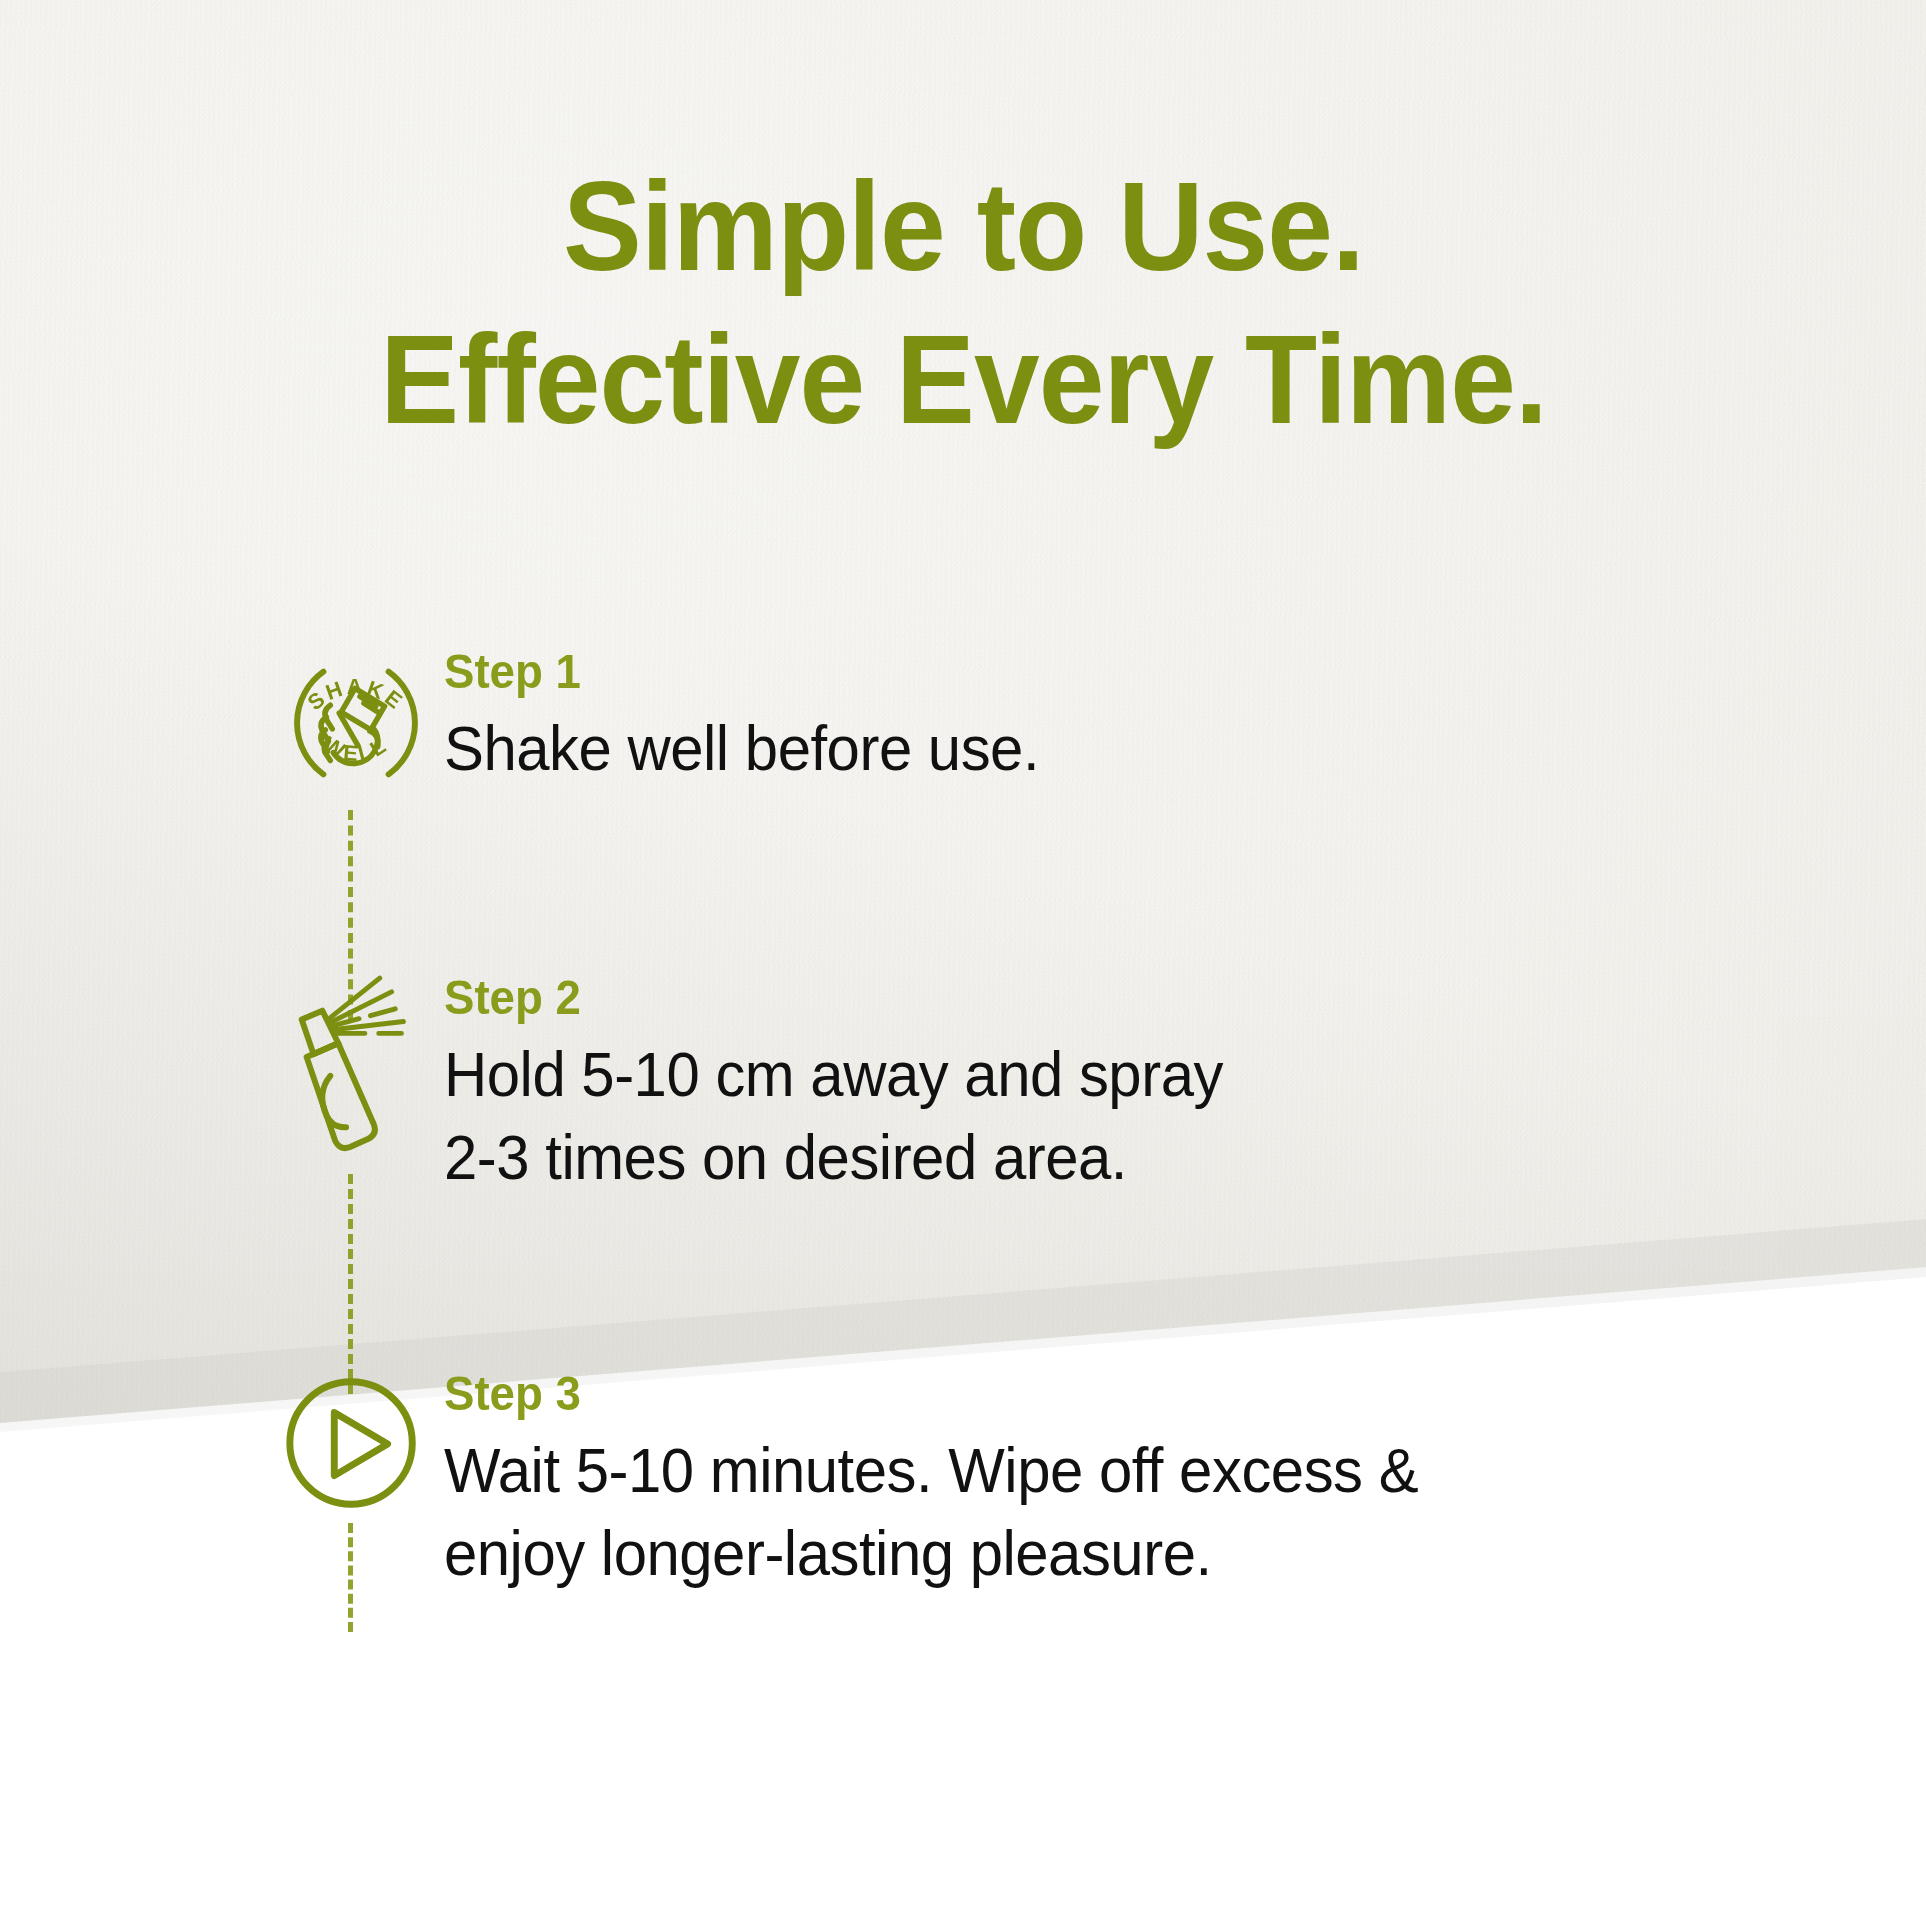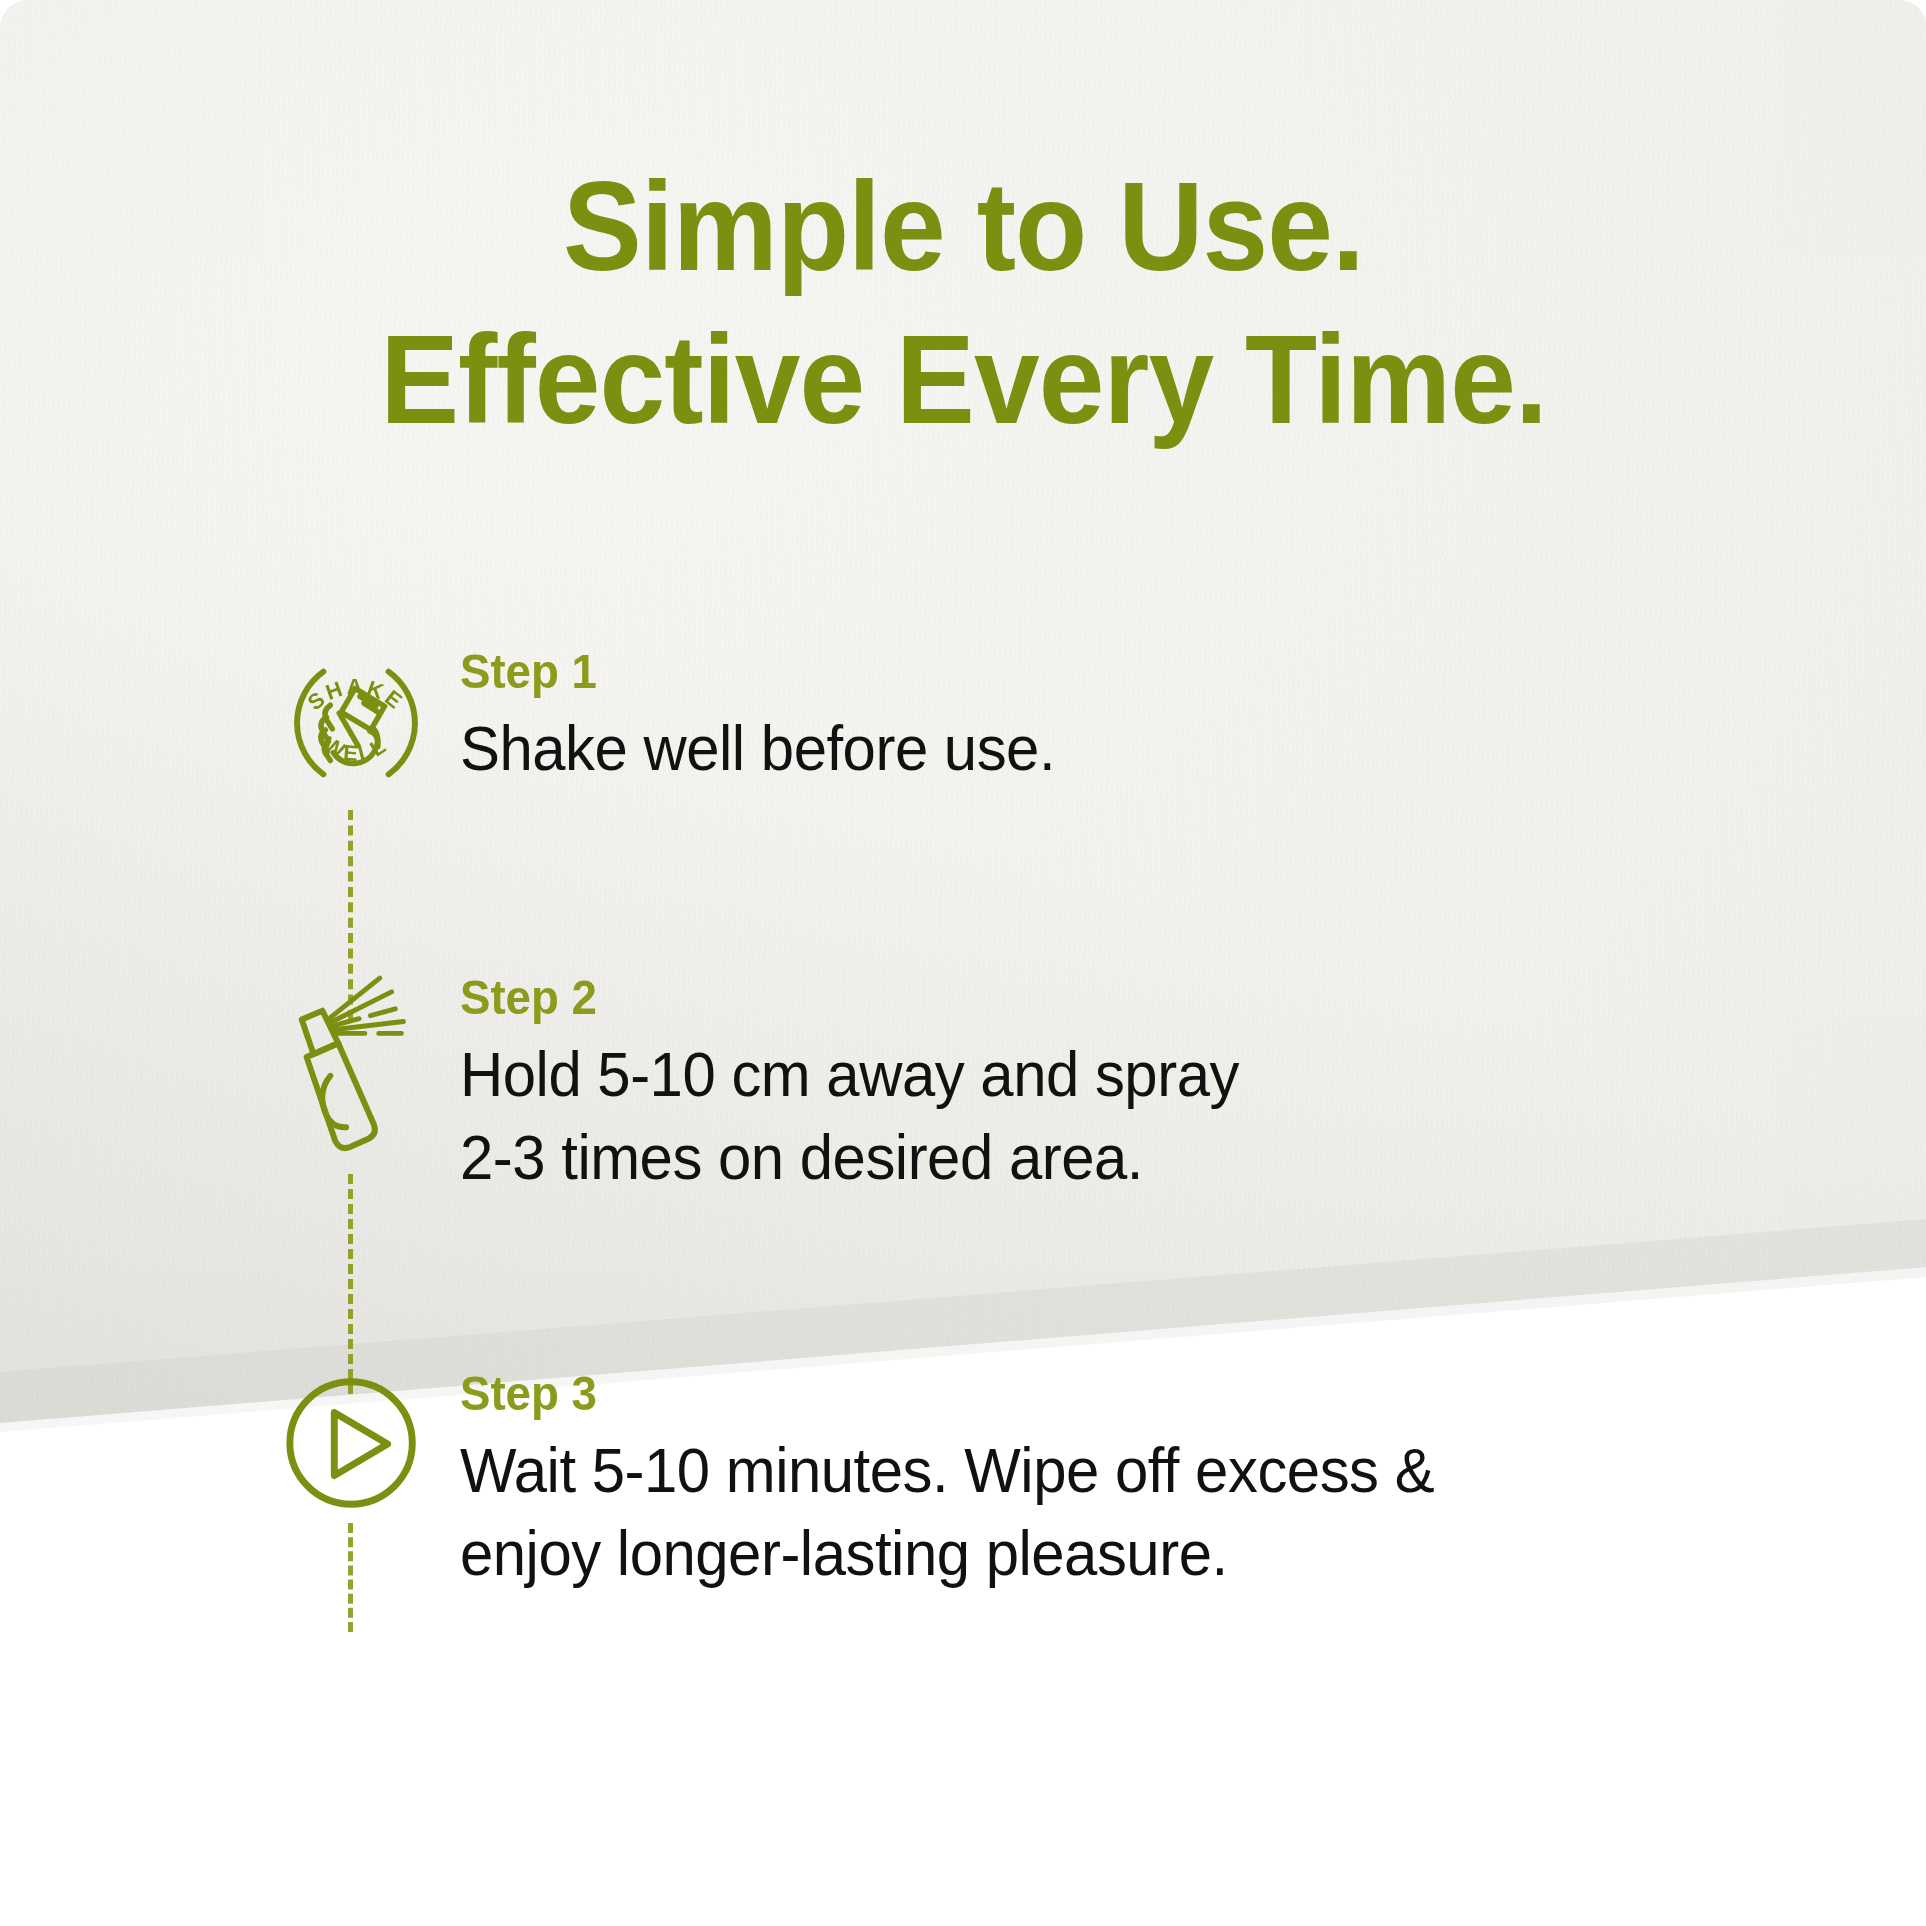--- a/index.html
+++ b/index.html
@@ -13,21 +13,20 @@
     font-family: "Liberation Sans", sans-serif;
     background: #ffffff;
   }
 
   #poster {
     position: relative;
     width: 1927px;
     height: 1927px;
     background: #ffffff;
     overflow: hidden;
-    border-radius: 28px;
   }
 
   
   .paper-layer {
     position: absolute;
     inset: 0;
     background:
       radial-gradient(ellipse 120% 90% at 30% 18%, #f7f6f3 0%, #f2f1ec 55%, #eceae5 100%);
     -webkit-clip-path: polygon(0 0, 100% 0, 100% 1267px, 0 1423px);
     clip-path: polygon(0 0, 100% 0, 100% 1267px, 0 1423px);
@@ -92,21 +91,21 @@
   }
   .step-icon {
     position: absolute;
     left: 0;
     top: 0;
     width: 158px;
     height: 158px;
   }
   .step-text {
     position: absolute;
-    left: 183px;
+    left: 167px;
     top: 0;
     width: 1406px;
   }
   .step-label {
     color: #8b9c1c;
     font-size: 48px;
     line-height: 55px;
     font-weight: 700;
     letter-spacing: 0px;
     transform: scaleX(0.95);

